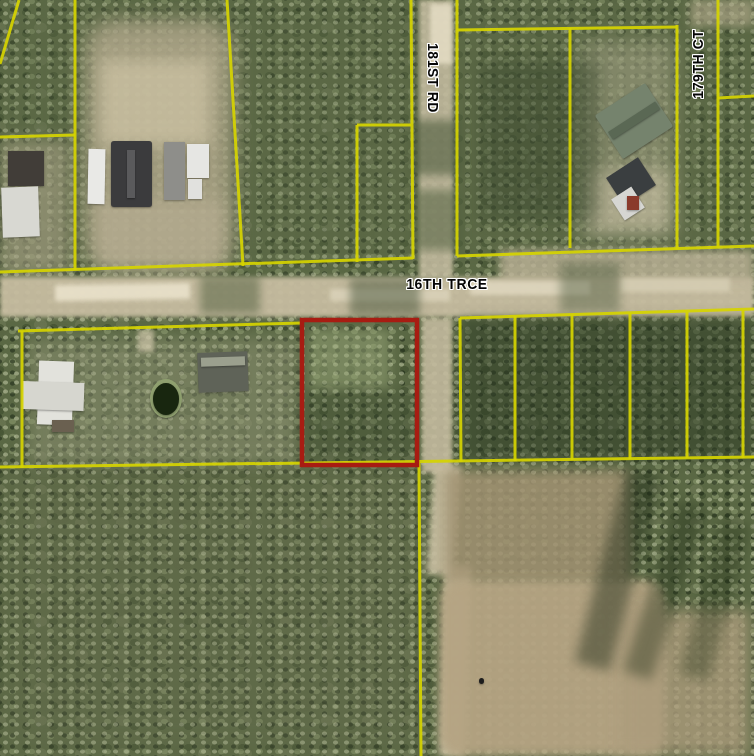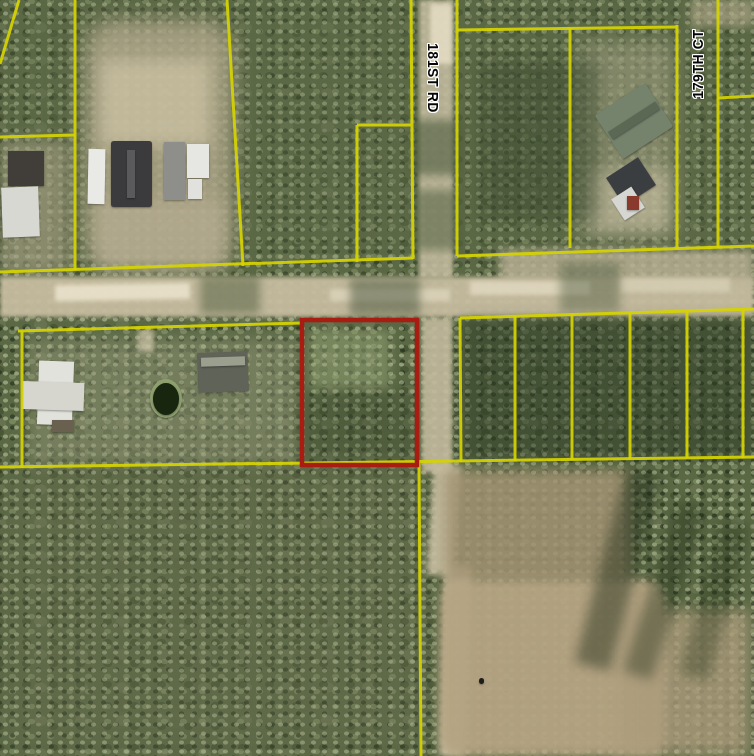--- a/index.html
+++ b/index.html
@@ -31,20 +31,21 @@
                 -1px 0 0 #fff,1px 0 0 #fff,
                 -1px 1px 0 #fff,0 1px 0 #fff,1px 1px 0 #fff;
   }
 </style>
 </head>
 <body>
 
 <div id="map">
   <div class="street-label" style="left: 358px; top: 68px; transform: rotate(90deg); color: rgb(5, 5, 5);">181ST RD</div>
   <div class="street-label" style="left: 623px; top: 54px; transform: rotate(-90deg); color: rgb(5, 5, 5);">179TH CT</div>
+  <div class="street-label" style="left: 372px; top: 274px; transform: rotate(0deg); color: rgb(5, 5, 5);">16TH TRCE</div>
 <div class="region" style="left: 0px; top: 0px; width: 754px; height: 270px; background: rgb(93, 106, 72); opacity: 0.35; filter: blur(20px);"></div>
     <div class="region" style="left: 0px; top: 460px; width: 430px; height: 296px; background: rgb(107, 111, 82); opacity: 0.3; filter: blur(20px);"></div>
     <div class="region" style="left: 85px; top: 20px; width: 148px; height: 250px; background: rgb(180, 170, 142); opacity: 0.8; filter: blur(10px); border-radius: 30px;"></div>
     <div class="region" style="left: 100px; top: 60px; width: 110px; height: 85px; background: rgb(207, 197, 166); opacity: 0.7; filter: blur(8px);"></div>
     <div class="region" style="left: 95px; top: 200px; width: 130px; height: 70px; background: rgb(185, 175, 148); opacity: 0.6; filter: blur(8px);"></div>
     <div class="region" style="left: 0px; top: 140px; width: 70px; height: 135px; background: rgb(175, 167, 140); opacity: 0.55; filter: blur(8px);"></div>
     <div class="region" style="left: 580px; top: 40px; width: 95px; height: 200px; background: rgb(163, 162, 133); opacity: 0.55; filter: blur(10px);"></div>
     <div class="region" style="left: 590px; top: 170px; width: 80px; height: 60px; background: rgb(201, 192, 164); opacity: 0.6; filter: blur(8px);"></div>
     <div class="region" style="left: 690px; top: 0px; width: 64px; height: 26px; background: rgb(184, 174, 144); opacity: 0.6; filter: blur(4px);"></div>
     <div class="region" style="left: 480px; top: 60px; width: 120px; height: 160px; background: rgb(54, 68, 44); opacity: 0.4; filter: blur(8px);"></div>

